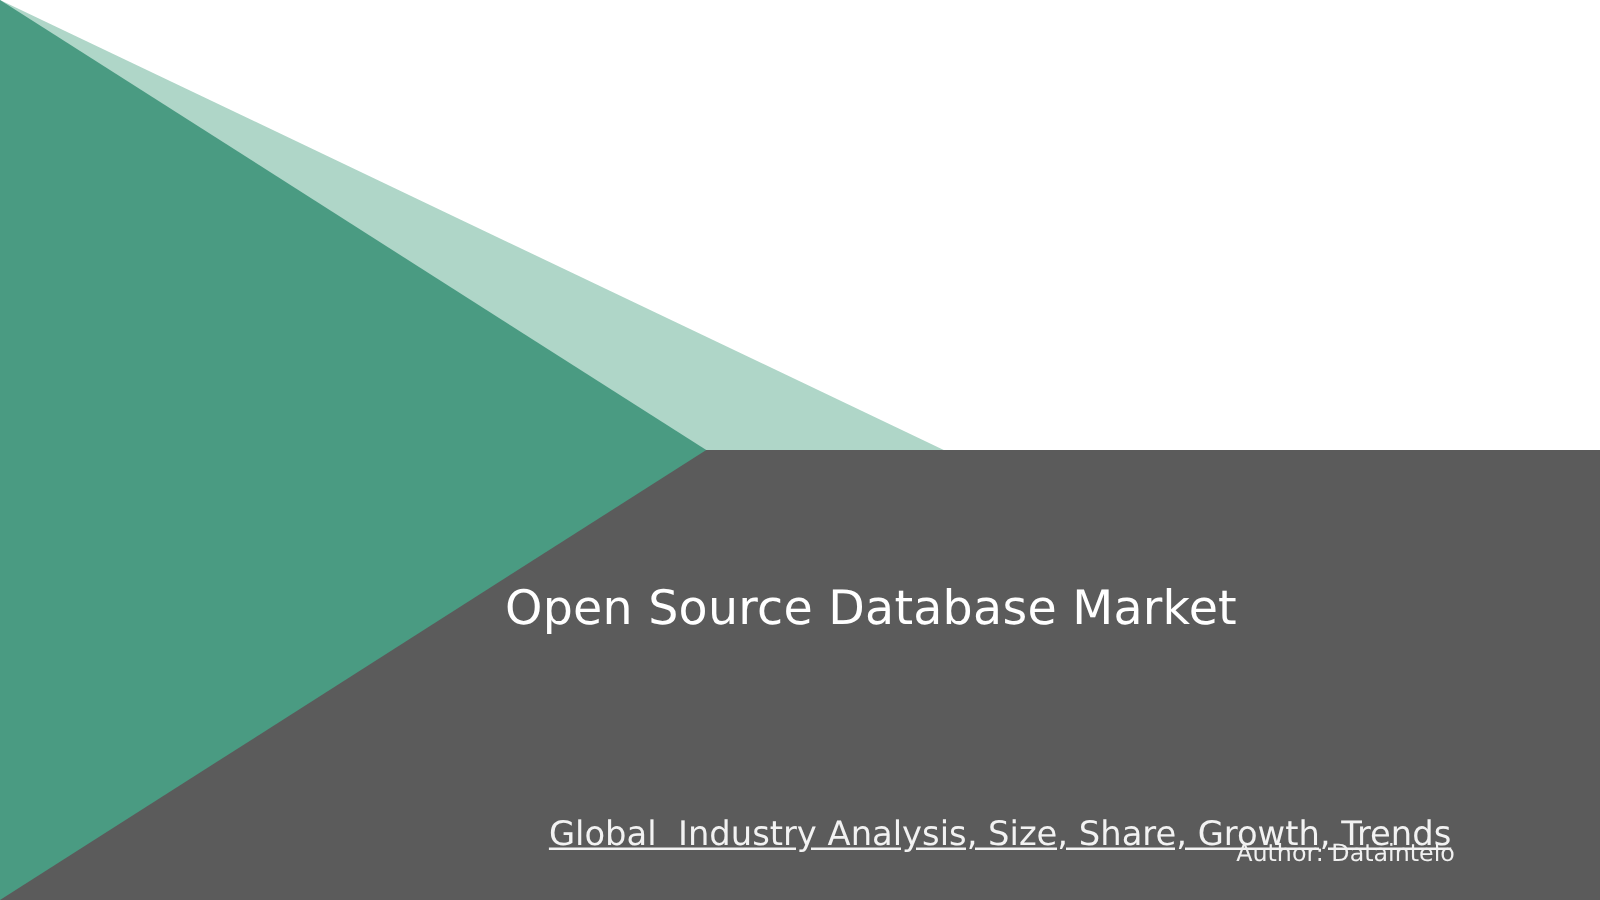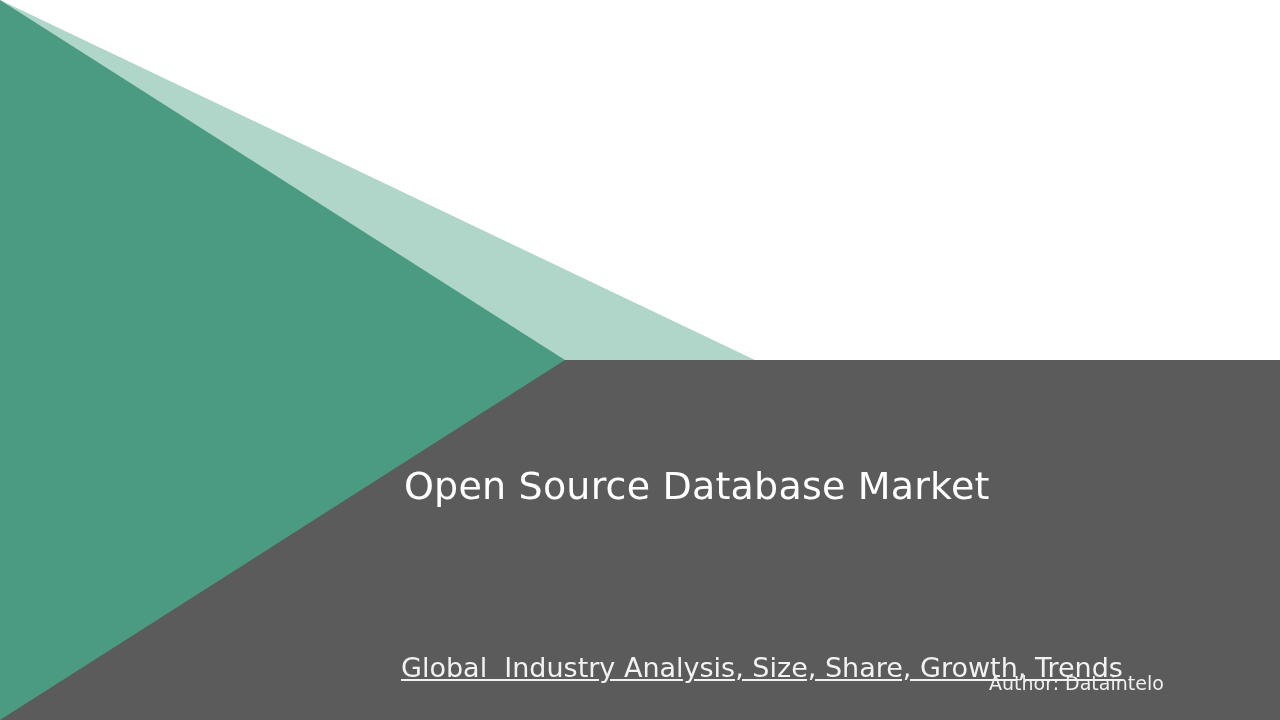--- a/index.html
+++ b/index.html
@@ -33,20 +33,21 @@
     display: block;
   }
 
   
   .content {
     position: absolute;
     left: 0;
     top: 0;
     width: 1280px;
     height: 720px;
+    text-align: right;
   }
 
   .title {
     position: absolute;
     left: 404px;
     top: 466px;
     margin: 0;
     font-size: 38px;
     font-weight: 400;
     line-height: 1.1;

